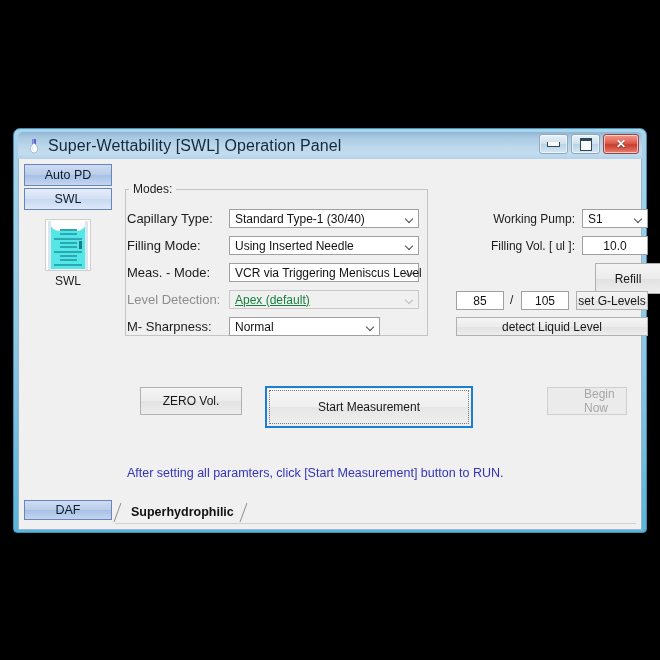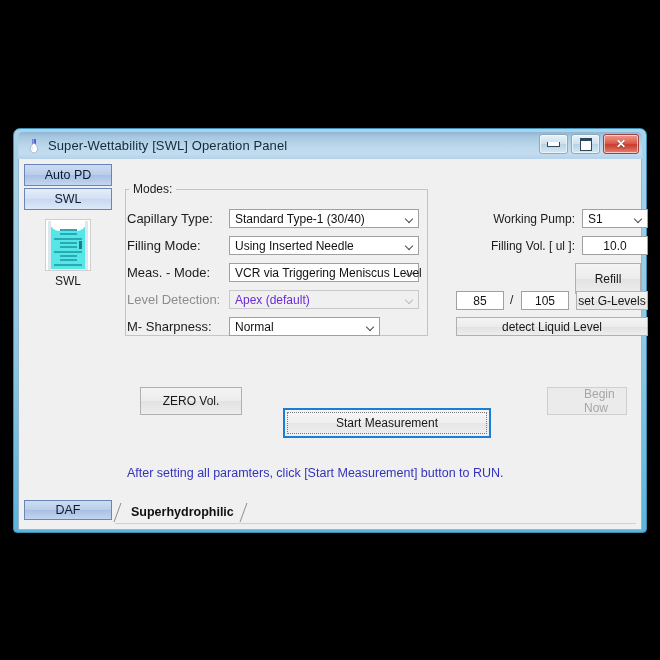--- a/index.html
+++ b/index.html
@@ -21,21 +21,21 @@
   .titlebar{
     position:relative;height:27px;
     background:linear-gradient(180deg,#8fb6d4 0%, #a9c9e0 20%, #bcd8ec 55%, #c3dcef 80%, #b5d2e9 100%);
     border-radius:5px 5px 0 0;
     display:flex;align-items:center;
   }
   .title-icon{
     width:16px;height:16px;margin-left:8px;margin-right:6px;flex:0 0 auto;position:relative;
   }
   .title-text{
-    font-size:13px;color:#15283c;white-space:nowrap;letter-spacing:.1px;
+    font-size:16px;color:#15283c;white-space:nowrap;letter-spacing:.1px;
   }
   .wbtns{position:absolute;right:3px;top:2px;display:flex;gap:3px;}
   .wbtn{
     width:27px;height:18px;border:1px solid #8fa8bd;border-radius:3px;
     background:linear-gradient(180deg,#e9f2f8 0%, #cfe1ee 48%, #b8d3e6 52%, #d6e7f3 100%);
     display:flex;align-items:center;justify-content:center;
     box-shadow:inset 0 0 0 1px rgba(255,255,255,.6);
   }
   .wbtn.close{
     width:34px;
@@ -121,21 +121,21 @@
     position:absolute;right:0;top:0;bottom:0;width:17px;
     display:flex;align-items:center;justify-content:center;
   }
   .chev{width:7px;height:7px;position:relative;}
   .chev::before{
     content:"";position:absolute;left:0;top:1px;width:5px;height:5px;
     border-right:1.4px solid #4a4a4a;border-bottom:1.4px solid #4a4a4a;
     transform:rotate(45deg);
   }
   .combo.dis{background:#f0f0f0;border-color:#c8c8c8;}
-  .combo.dis .cval{color:#6d28d9;}
+  .combo.dis .cval{color:#15803d;text-decoration:underline;}
   .combo.dis .chev::before{border-color:#bdbdbd;}
 
   
   .rlabel2{font-size:12px;color:#1b1b1b;text-align:right;white-space:nowrap;}
   .txtbox{
     border:1px solid #a0a0a0;background:#ffffff;height:19px;box-sizing:border-box;
     display:flex;align-items:center;justify-content:center;font-size:12px;color:#121212;
   }
   .btn{
     border:1px solid #b0b0b0;
@@ -297,32 +297,32 @@
       <div class="combo" style="position:absolute;left:467px;top:45px;width:66px;">
         <span class="cval">S1</span>
         <span class="arr">
             <span class="chev"></span>
           </span>
       </div>
 
       <div class="rlabel2" style="position:absolute;left:340px;top:75px;width:120px;">Filling Vol. [ ul ]:</div>
       <div class="txtbox" style="position:absolute;left:467px;top:72px;width:66px;">10.0</div>
 
-      <div class="btn" style="position:absolute;left:460px;top:99px;width:66px;height:31px;">Refill</div>
+      <div class="btn" style="position:absolute;left:480px;top:99px;width:66px;height:31px;">Refill</div>
 
       <div class="txtbox" style="position:absolute;left:341px;top:127px;width:48px;">85</div>
       <div style="position:absolute;left:395px;top:129px;font-size:12px;color:#1b1b1b;">/</div>
       <div class="txtbox" style="position:absolute;left:406px;top:127px;width:48px;">105</div>
       <div class="btn" style="position:absolute;left:461px;top:127px;width:72px;height:19px;">set G-Levels</div>
 
       <div class="btn" style="position:absolute;left:341px;top:153px;width:192px;height:19px;">detect Liquid Level</div>
 
       <div class="btn" style="position:absolute;left:25px;top:223px;width:102px;height:28px;">ZERO Vol.</div>
 
-      <div class="btn focus" style="position:absolute;left:168px;top:222px;width:208px;height:30px;margin-top:22px;">
+      <div class="btn focus" style="position:absolute;left:150px;top:222px;width:208px;height:42px;">
         <div class="inner"></div>
         <span style="position:relative;">Start Measurement</span>
       </div>
 
       <div class="btn dis" style="position:absolute;left:432px;top:223px;width:80px;height:28px;">Begin Now</div>
 
       <div class="hint">After setting all paramters, click [Start Measurement] button to RUN.</div>
     </div>
 
     <div class="htabbar">

